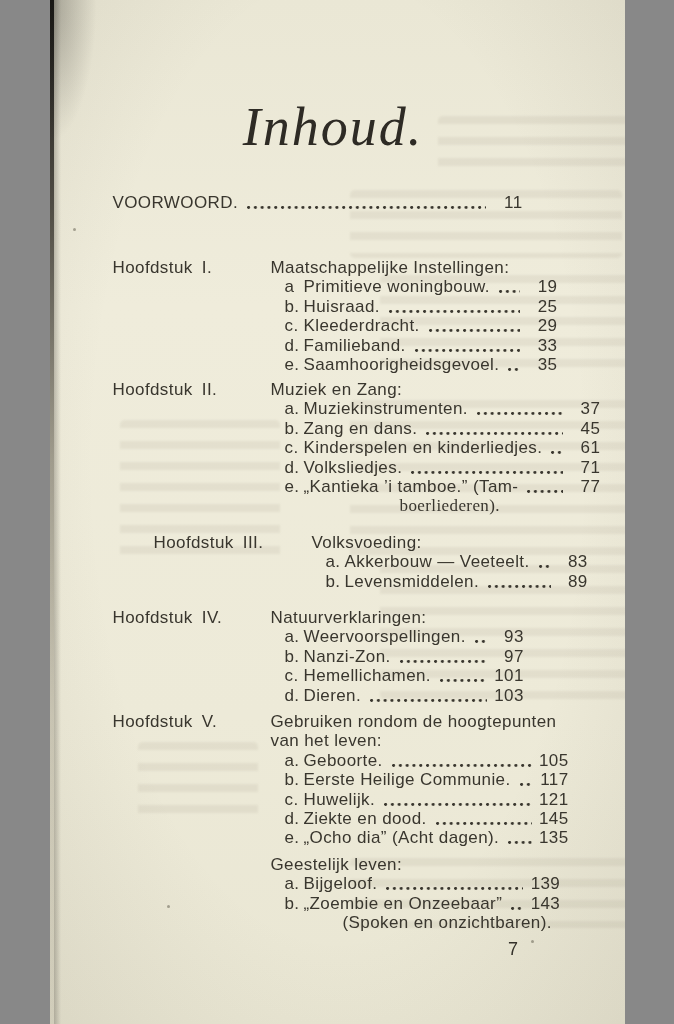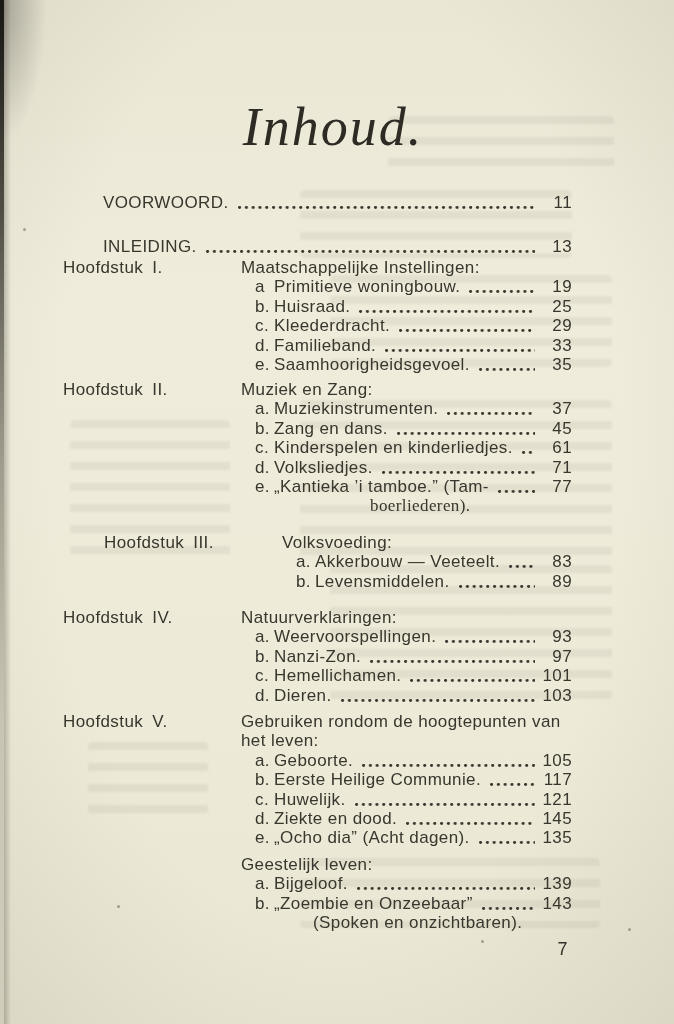--- a/index.html
+++ b/index.html
@@ -1,18 +1,18 @@
 <!DOCTYPE html>
 <html><head>
 <meta charset="utf-8">
 <style>
   html, body { margin: 0; padding: 0; background: #888; }
   .page {
     position: relative;
-    width: 674px;
+    width: 575px;
     height: 1024px;
     margin: 0 auto;
     overflow: hidden;
     background: linear-gradient(180deg, #eae7d5 0%, #efecdb 30%, #edead8 70%, #e9e6d3 100%);
     font-family: "Liberation Sans", "DejaVu Sans", sans-serif;
     color: #39362e;
     font-size: 17px;
     letter-spacing: 0.4px;
   }
   
@@ -54,35 +54,34 @@
     letter-spacing: 2px;
     color: #2e2b25;
     line-height: 1;
   }
 
   
   .front-entry {
     position: absolute; left: 63px; right: 102px;
     display: flex; line-height: 19.5px;
   }
-  .front-entry .label { flex: none; margin-left: 40px; }
+  .front-entry .label { flex: none; }
   .leader {
     flex: 1 1 auto; min-width: 12px; margin: 0 7px 0 9px;
     background-image: radial-gradient(circle at 1.6px 1.6px, #39362e 1.2px, rgba(57,54,46,0) 1.9px);
     background-size: 6.8px 3.4px;
     background-repeat: repeat-x;
     background-position: left bottom 3px;
   }
   .pg { flex: none; min-width: 30px; text-align: right; }
 
   .chapter {
     position: absolute; left: 63px; right: 102px;
     display: grid; grid-template-columns: 158px 1fr;
     line-height: 19.4px;
-    gap: 20px;
   }
   .ch-label { grid-column: 1; word-spacing: 4px; }
   .ch-body  { grid-column: 2; }
   .item { display: flex; padding-left: 14px; }
   .item .letter { flex: none; width: 19px; }
   .item .text { flex: none; white-space: nowrap; }
   .cont-tamboe { padding-left: 129px; font-family: Liberation Serif, serif; }
   .cont-spoken { padding-left: 72px; }
 
   .folio {
@@ -112,25 +111,20 @@
   <div class="spine-fade"></div>
   <div class="corner-shade"></div>
 
   <div class="book-title">Inhoud.</div>
 
   <div class="front-entry" style="top:193px;">
     <span class="label">VOORWOORD.</span>
     <span class="leader"></span>
     <span class="pg">11</span>
   </div>
-  <div class="front-entry" style="top:237px;">
-    <span class="label">INLEIDING.</span>
-    <span class="leader"></span>
-    <span class="pg">13</span>
-  </div>
 
   <div class="chapter" style="top:258px;">
     <div class="ch-label">Hoofdstuk I.</div>
     <div class="ch-body">
       <div class="ch-title">Maatschappelijke Instellingen:</div>
       <div class="item">
         <span class="letter">a</span>
         <span class="text">Primitieve woningbouw.</span>
         <span class="leader"></span>
         <span class="pg">19</span>

